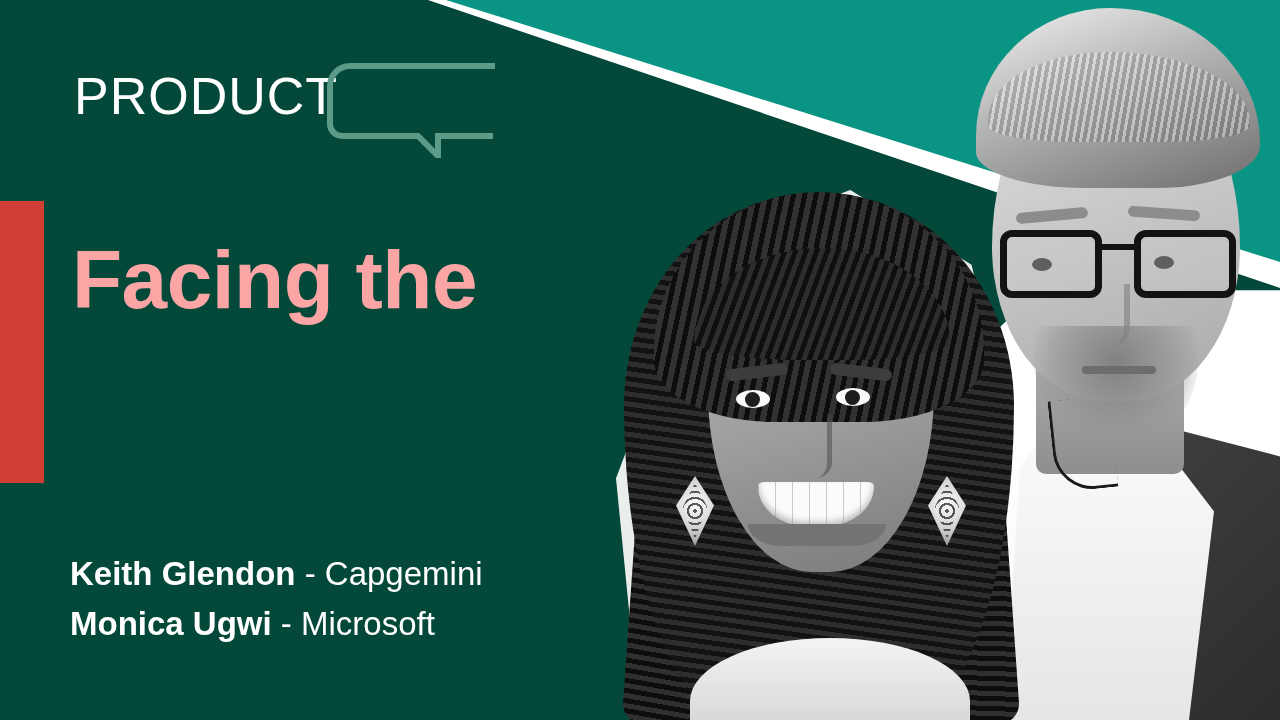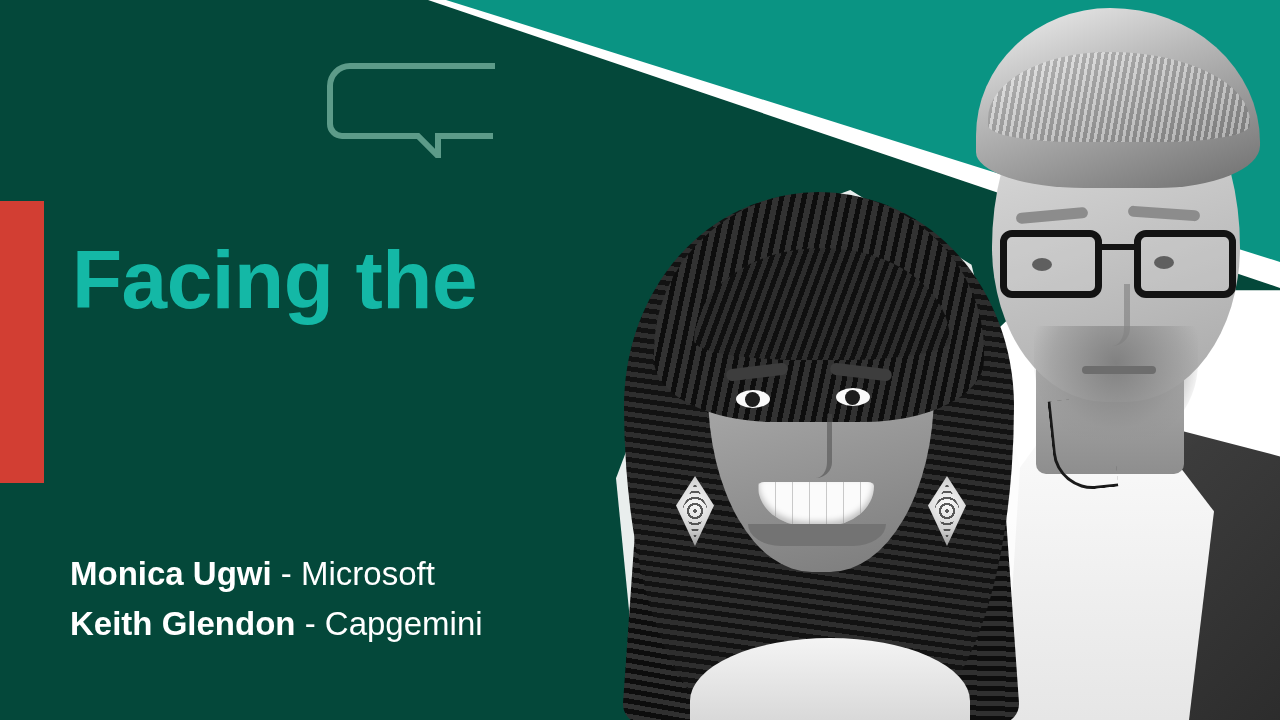--- a/index.html
+++ b/index.html
@@ -71,21 +71,21 @@
     color: #ffffff;
     letter-spacing: 1px;
     line-height: 1;
   }
 
   
   .headline {
     position: absolute;
     left: 72px; top: 232px;
     width: 620px;
-    color: #14b8a6;
+    color: #fca5a5;
     font-size: 82px;
     font-weight: 700;
     line-height: 1.16;
     letter-spacing: -0.5px;
   }
   .headline .line { display: block; white-space: nowrap; }
 
   
   .speakers {
     position: absolute;
@@ -323,37 +323,38 @@
 
 <div id="slide">
 
   <div class="bg-dark"></div>
   <div class="bg-teal-big"></div>
   <div class="bg-stripe"></div>
 
   <div class="accent-bar"></div>
 
   <div class="logo">
+    <div class="logo-word">PRODUCT</div>
 
     <svg class="logo-bubble" viewBox="0 0 190 96">
       <path d="M178 4 H36 A20 20 0 0 0 16 24 V62 A12 12 0 0 0 28 74 H104 L124 94 V74 H176" fill="none" stroke="#5d9b89" stroke-width="6" stroke-linecap="square" stroke-linejoin="miter"></path>
     </svg>
 
   </div>
 
   <h1 class="headline">
     <span class="line">Facing the</span>
   </h1>
 
   <div class="speakers">
     <div class="row">
-      <span class="nm">Monica Ugwi</span><span class="org"> - </span><span class="org">Microsoft</span>
+      <span class="nm">Keith Glendon</span><span class="org"> - </span><span class="org">Capgemini</span>
     </div>
     <div class="row">
-      <span class="nm">Keith Glendon</span><span class="org"> - </span><span class="org">Capgemini</span>
+      <span class="nm">Monica Ugwi</span><span class="org"> - </span><span class="org">Microsoft</span>
     </div>
   </div>
 
   <div class="portraits">
 
     <div class="person" id="man">
       <div class="halo"></div>
       <div class="jacket"></div>
       <div class="shirt"></div>
       <div class="neck"></div>

